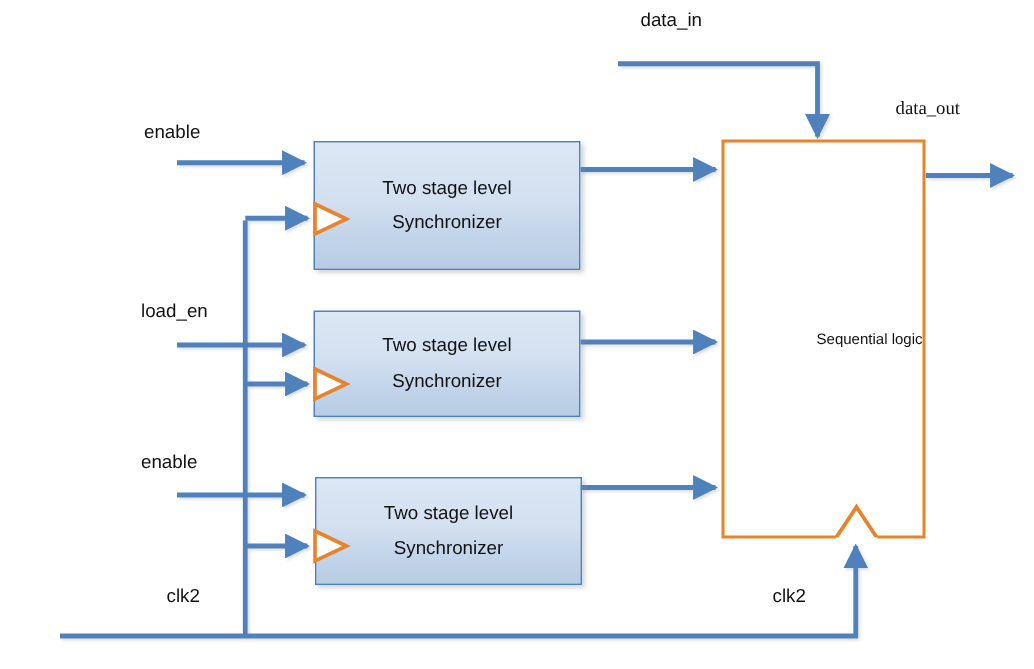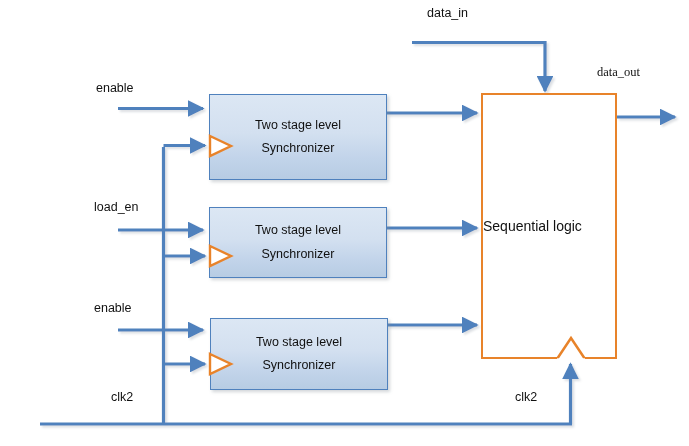--- a/index.html
+++ b/index.html
@@ -41,23 +41,23 @@
   .sync-block .l1, .sync-block .l2 {
     white-space: nowrap;
   }
   .seq-block {
     position: absolute;
     box-sizing: border-box;
     border: 2.5px solid #e8832a;
     background: #ffffff;
     display: flex;
     align-items: center;
-    justify-content: flex-start;
+    justify-content: flex-end;
     color: #111111;
-    font-size: 14px;
+    font-size: 10px;
   }
   .sig-label {
     position: absolute;
     color: #111111;
     font-size: 12.5px;
     white-space: nowrap;
   }
   .clk-tri {
     position: absolute;
     width: 0;

